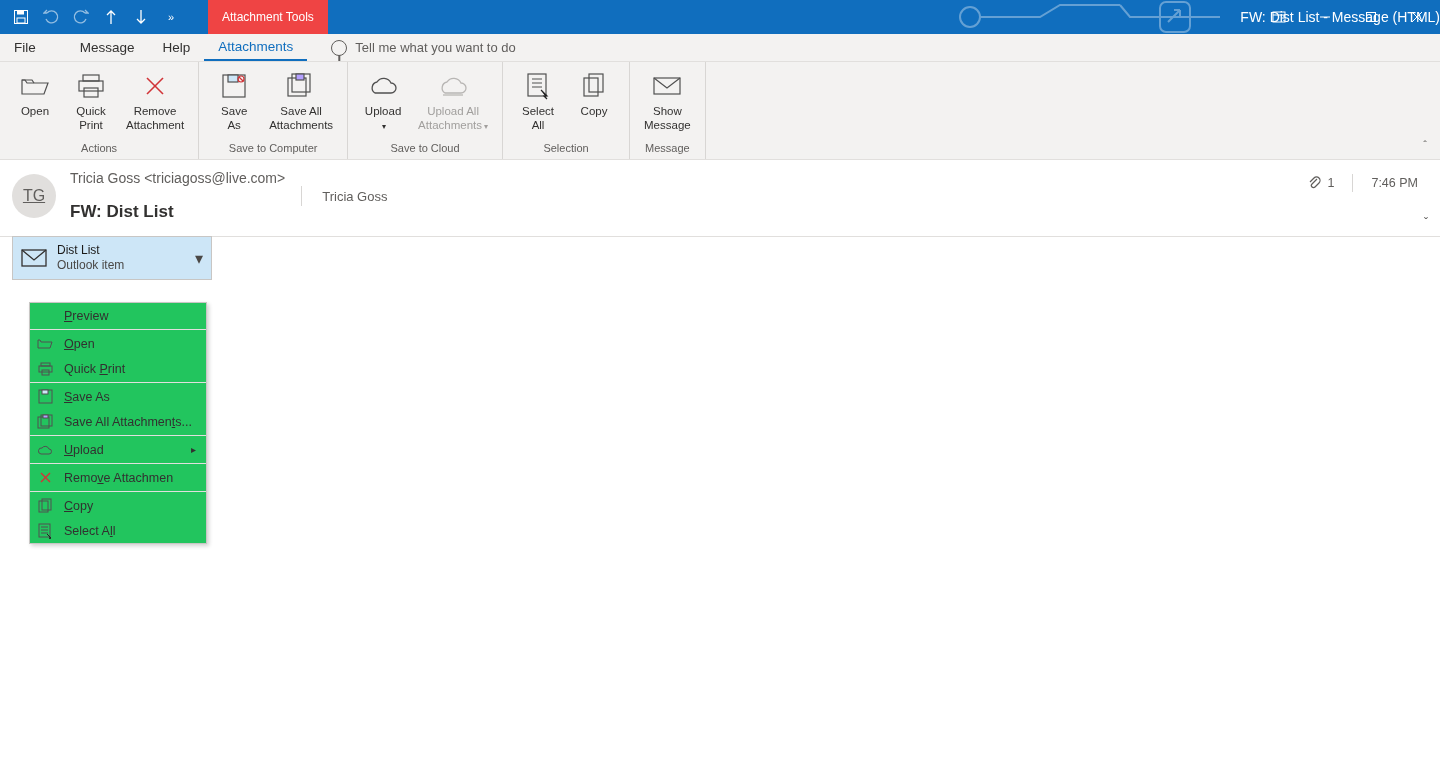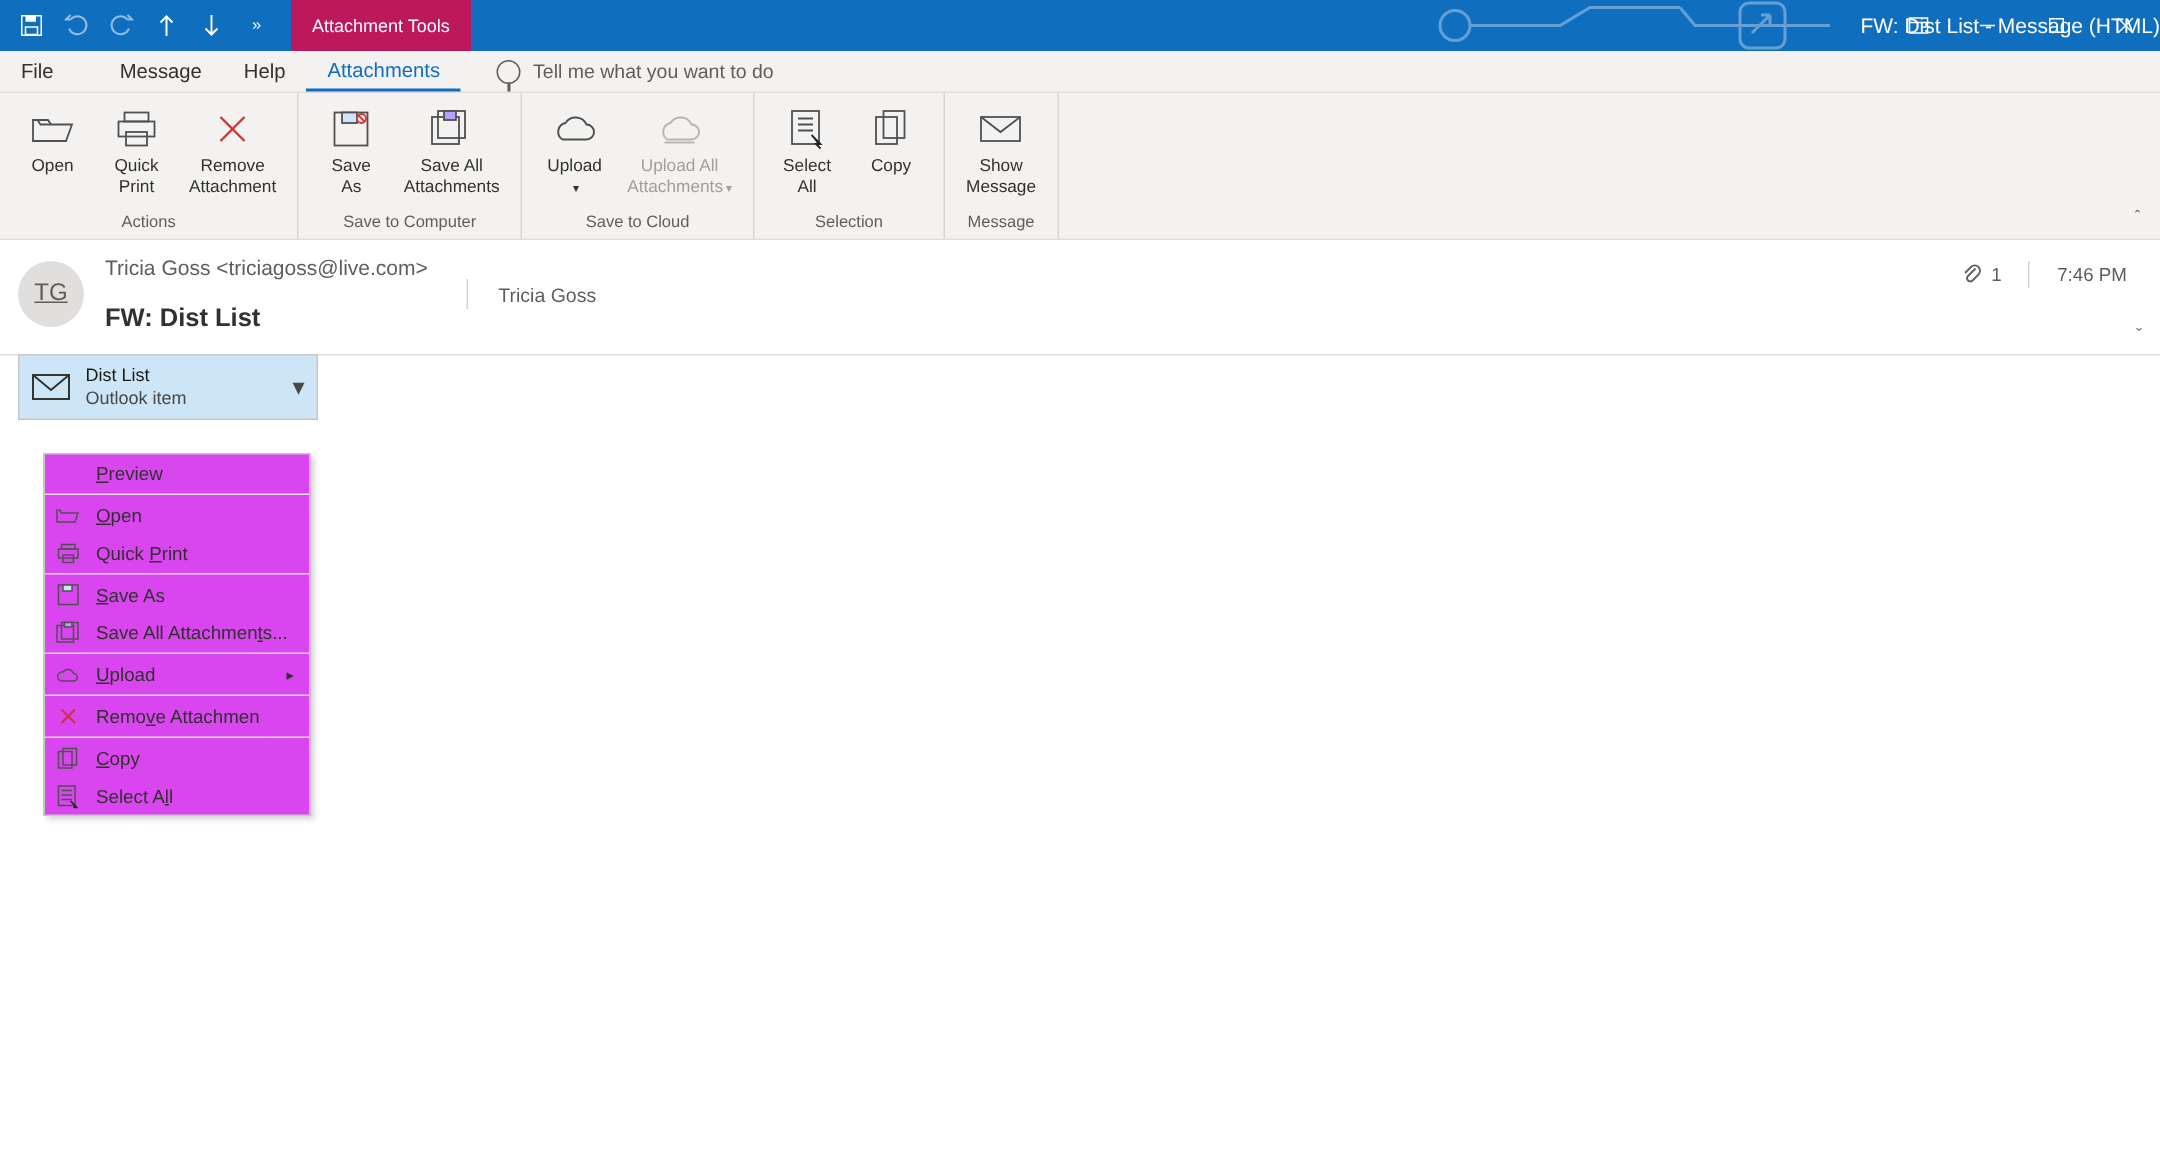--- a/index.html
+++ b/index.html
@@ -2,21 +2,21 @@
 <html><head>
 <meta charset="utf-8">
 <style>
   * { box-sizing: border-box; margin: 0; padding: 0; font-family: "Segoe UI", Tahoma, sans-serif; -webkit-font-smoothing: antialiased; }
   body { width: 1440px; height: 780px; background: #fff; overflow: hidden; }
 
   
   .titlebar { height: 34px; background: #106ebe; color: #fff; display: flex; align-items: stretch; position: relative; }
   .qat { display: flex; align-items: center; padding-left: 12px; gap: 12px; }
   .qat .ic { width: 18px; height: 18px; display:flex; align-items:center; justify-content:center; }
-  .context-tab { background:#be185d; padding: 0 14px; display:flex; align-items:center; font-size:12px; margin-left: 14px; }
+  .context-tab { background:#ef4444; padding: 0 14px; display:flex; align-items:center; font-size:12px; margin-left: 28px; }
   .title-center { position:absolute; left:0; right:0; text-align:right; pointer-events:none; font-size:14px; line-height:34px; }
   .win-controls { margin-left:auto; display:flex; align-items:center; }
   .win-btn { width:46px; height:34px; display:flex; align-items:center; justify-content:center; }
   .deco { position:absolute; right:200px; top:0; bottom:0; width:320px; opacity:.35; }
 
   
   .tabs { height: 28px; background:#f3f2f1; border-bottom:1px solid #e1dfdd; display:flex; align-items:stretch; }
   .tab { padding: 0 14px; display:flex; align-items:center; font-size:13.5px; color:#323130; cursor:pointer; }
   .tab.active { color:#106ebe; border-bottom:2px solid #106ebe; }
   .tell-me-wrap { display:flex; align-items:center; gap:8px; margin-left: 24px; color:#605e5c; font-size:13px; }
@@ -34,36 +34,36 @@
   .rbtn .lbl { line-height:14px; }
   .rbtn .lbl .arrow { font-size:8px; display:inline-block; margin-left:2px; }
   .collapse { position:absolute; right:8px; bottom:6px; width:14px; height:14px; color:#605e5c; font-size:11px; text-align:center; cursor:pointer; }
 
   
   .msg-header { padding: 10px 16px 14px 12px; display:flex; align-items:center; position:relative; border-bottom:0; }
   .avatar { width:44px; height:44px; border-radius:50%; background:#e1dfdd; color:#605e5c; display:flex; align-items:center; justify-content:center; font-size:16px; margin-right:14px;text-decoration:underline; }
   .from-block { display:flex; flex-direction:column; gap:16px; }
   .from-line { color:#605e5c; font-size:14px; }
   .subject { color:#323130; font-size:17px; font-weight:600; }
-  .to-block { margin-left: 26px; padding-left: 20px; border-left:1px solid #d8d6d4; color:#605e5c; font-size:13px; height:20px; display:flex; align-items:center; }
+  .to-block { margin-left: 16px; padding-left: 20px; border-left:1px solid #d8d6d4; color:#605e5c; font-size:13px; height:20px; display:flex; align-items:center; }
   .meta-right { position:absolute; right:22px; top:14px; display:flex; align-items:center; gap:18px; color:#605e5c; font-size:12.5px; }
   .meta-right .sep { width:1px; height:18px; background:#d8d6d4; }
   .expand-caret { position:absolute; right:12px; bottom:6px; color:#605e5c; font-size:12px; }
 
   
   .body-area { padding: 0 12px; border-top:1px solid #e1dfdd; }
   .attachment-chip { width:200px; border:1px solid #c8c6c4; background:#cde6f7; display:flex; align-items:center; padding:6px 8px; gap:10px; position:relative; margin-top:-1px; }
   .attachment-chip .env { width:26px; height:20px; }
   .attachment-chip .txt { display:flex; flex-direction:column; font-size:12px; line-height:15px; }
   .attachment-chip .txt .name { color:#1b1a19; }
   .attachment-chip .txt .type { color:#4a4846; }
   .attachment-chip .dd { position:absolute; right:6px; top:50%; transform:translateY(-50%); width:12px; height:20px; display:flex; align-items:center; justify-content:center; color:#4a4846; border:1px solid transparent; }
 
   
-  .ctx-menu { position:absolute; left:29px; top:302px; width:178px; background:#d946ef; border:1px solid #c8c6c4; box-shadow: 2px 2px 4px rgba(0,0,0,.18); font-size:12.5px; color:#323130; }
+  .ctx-menu { position:absolute; left:29px; top:302px; width:178px; background:#22c55e; border:1px solid #c8c6c4; box-shadow: 2px 2px 4px rgba(0,0,0,.18); font-size:12.5px; color:#323130; }
   .ctx-item { display:flex; align-items:center; height:25px; padding:0 10px 0 6px; gap:10px; cursor:default; }
   .ctx-item .ci { width:18px; height:18px; display:flex; align-items:center; justify-content:center; }
   .ctx-item .sub { margin-left:auto; font-size:10px; }
   .ctx-sep { height:1px; background:#e1dfdd; margin: 1px 0; }
 
   svg { display:block; }
   .u { text-decoration: underline; text-decoration-thickness:1px; text-underline-offset:1px; }
 </style>
 </head>
 <body>

